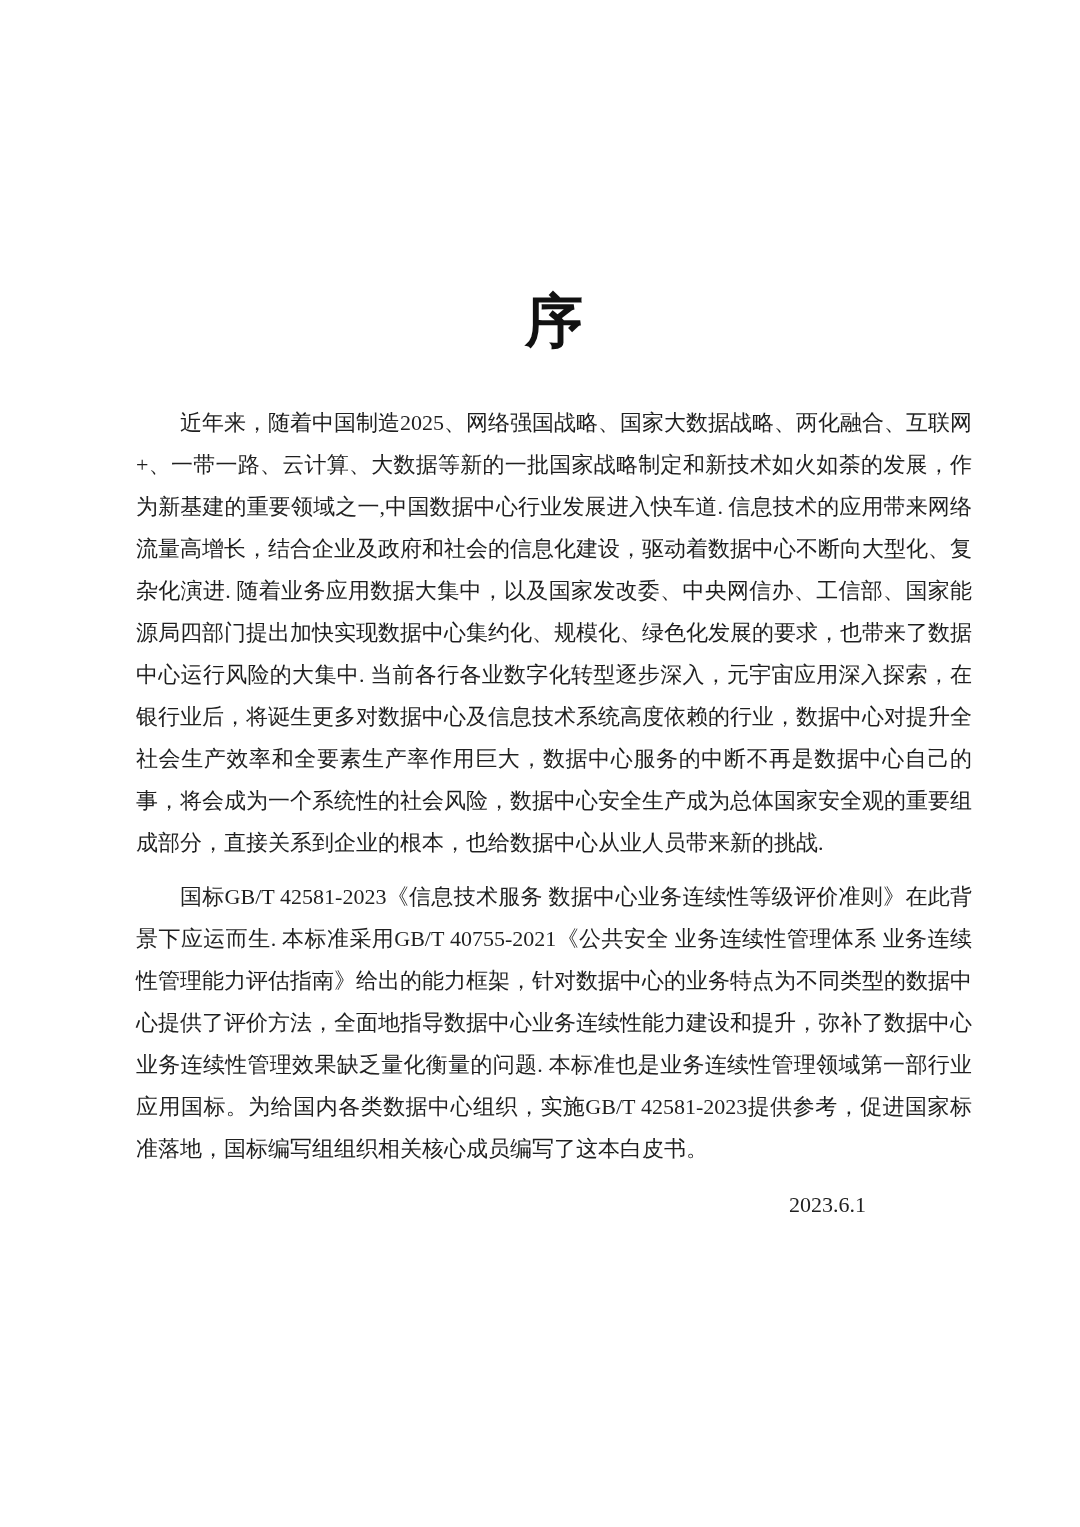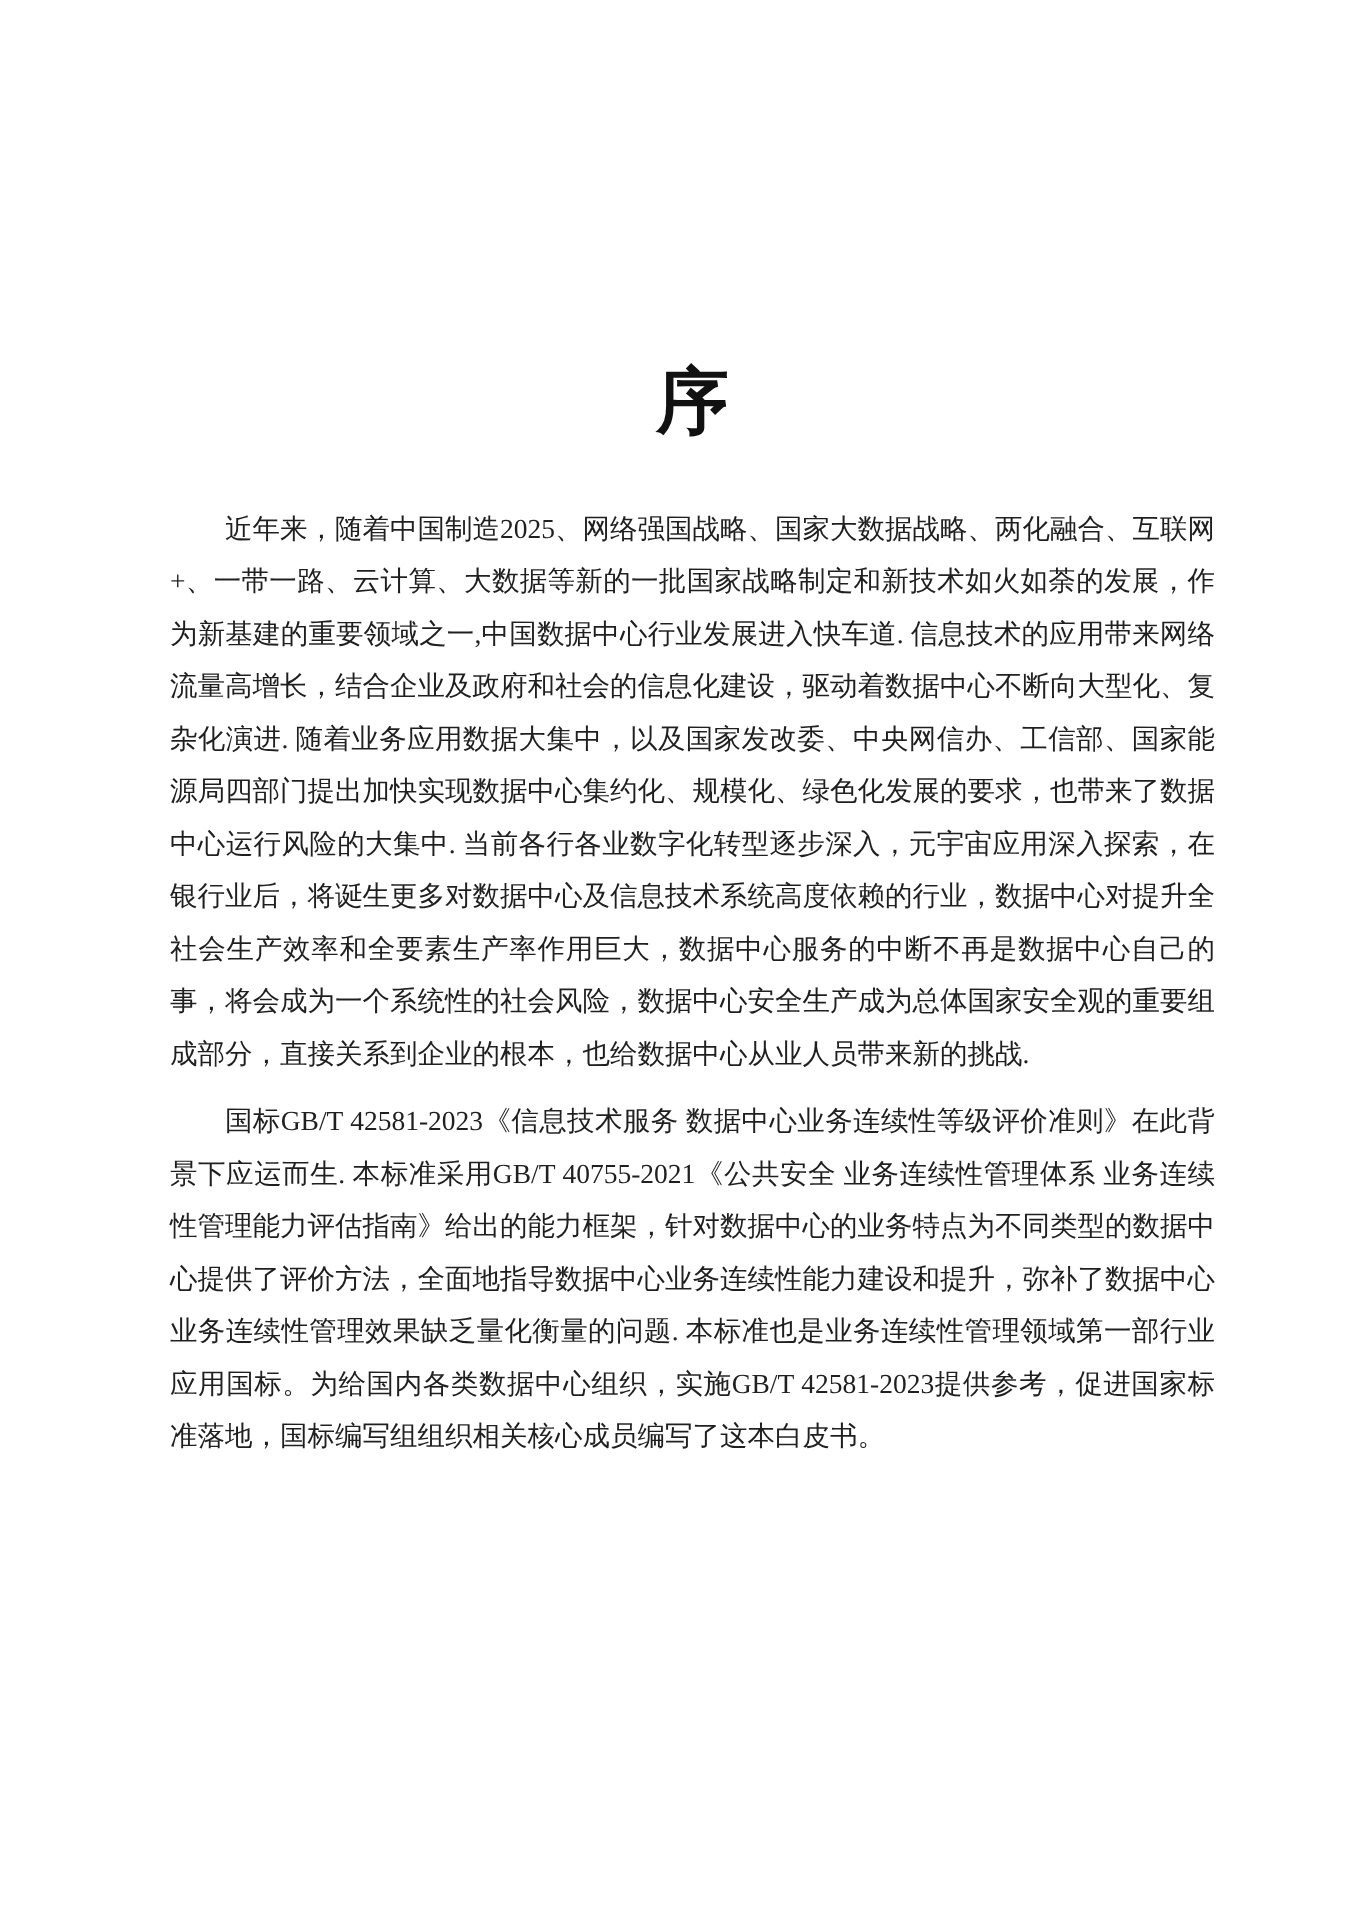--- a/index.html
+++ b/index.html
@@ -71,16 +71,17 @@
   <h1 class="preface-title">序</h1>
 
   <div class="body-text">
 
     <p class="para">近年来，随着中国制造2025、网络强国战略、国家大数据战略、两化融合、互联网+、一带一路、云计算、大数据等新的一批国家战略制定和新技术如火如荼的发展，作为新基建的重要领域之一,中国数据中心行业发展进入快车道. 信息技术的应用带来网络流量高增长，结合企业及政府和社会的信息化建设，驱动着数据中心不断向大型化、复杂化演进. 随着业务应用数据大集中，以及国家发改委、中央网信办、工信部、国家能源局四部门提出加快实现数据中心集约化、规模化、绿色化发展的要求，也带来了数据中心运行风险的大集中. 当前各行各业数字化转型逐步深入，元宇宙应用深入探索，在银行业后，将诞生更多对数据中心及信息技术系统高度依赖的行业，数据中心对提升全社会生产效率和全要素生产率作用巨大，数据中心服务的中断不再是数据中心自己的事，将会成为一个系统性的社会风险，数据中心安全生产成为总体国家安全观的重要组成部分，直接关系到企业的根本，也给数据中心从业人员带来新的挑战.</p>
 
     <p class="para">国标GB/T 42581-2023《信息技术服务 数据中心业务连续性等级评价准则》在此背景下应运而生. 本标准采用GB/T 40755-2021《公共安全 业务连续性管理体系 业务连续性管理能力评估指南》给出的能力框架，针对数据中心的业务特点为不同类型的数据中心提供了评价方法，全面地指导数据中心业务连续性能力建设和提升，弥补了数据中心业务连续性管理效果缺乏量化衡量的问题. 本标准也是业务连续性管理领域第一部行业应用国标。为给国内各类数据中心组织，实施GB/T 42581-2023提供参考，促进国家标准落地，国标编写组组织相关核心成员编写了这本白皮书。</p>
 
 
 
+    <p class="date-line">2023.6.1</p>
 
   </div>
 
 </div>
 
 </body></html>

